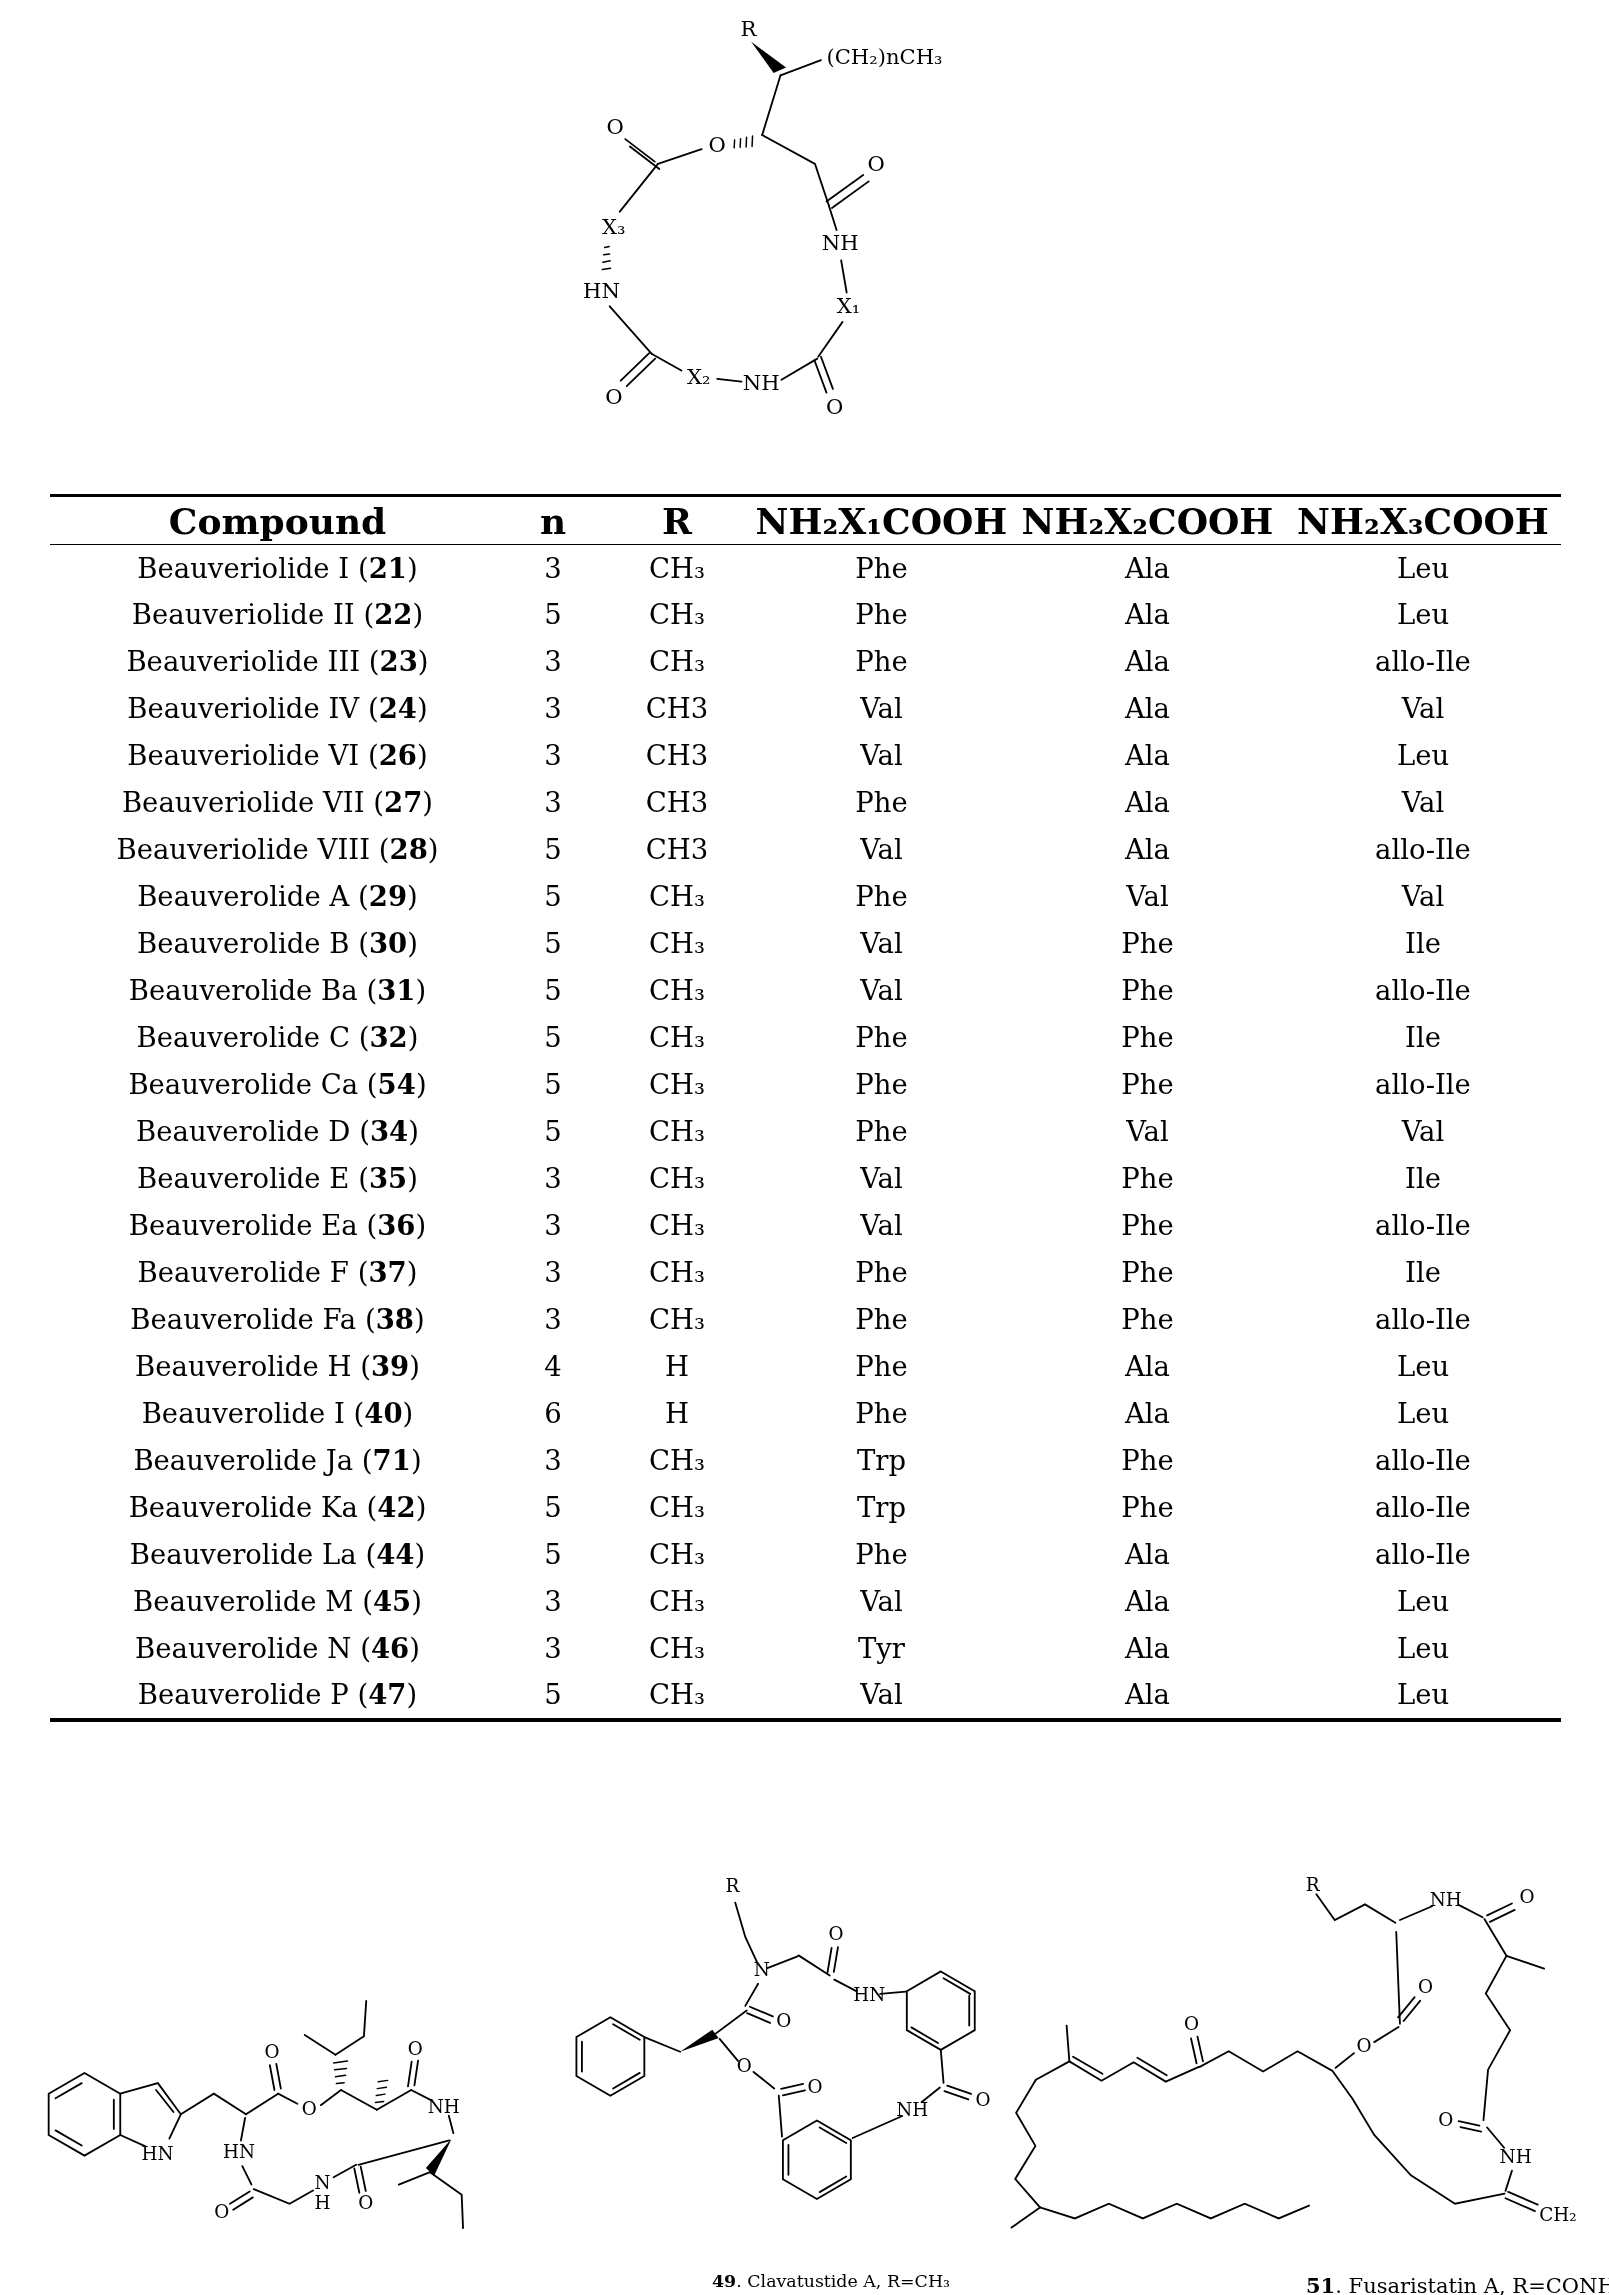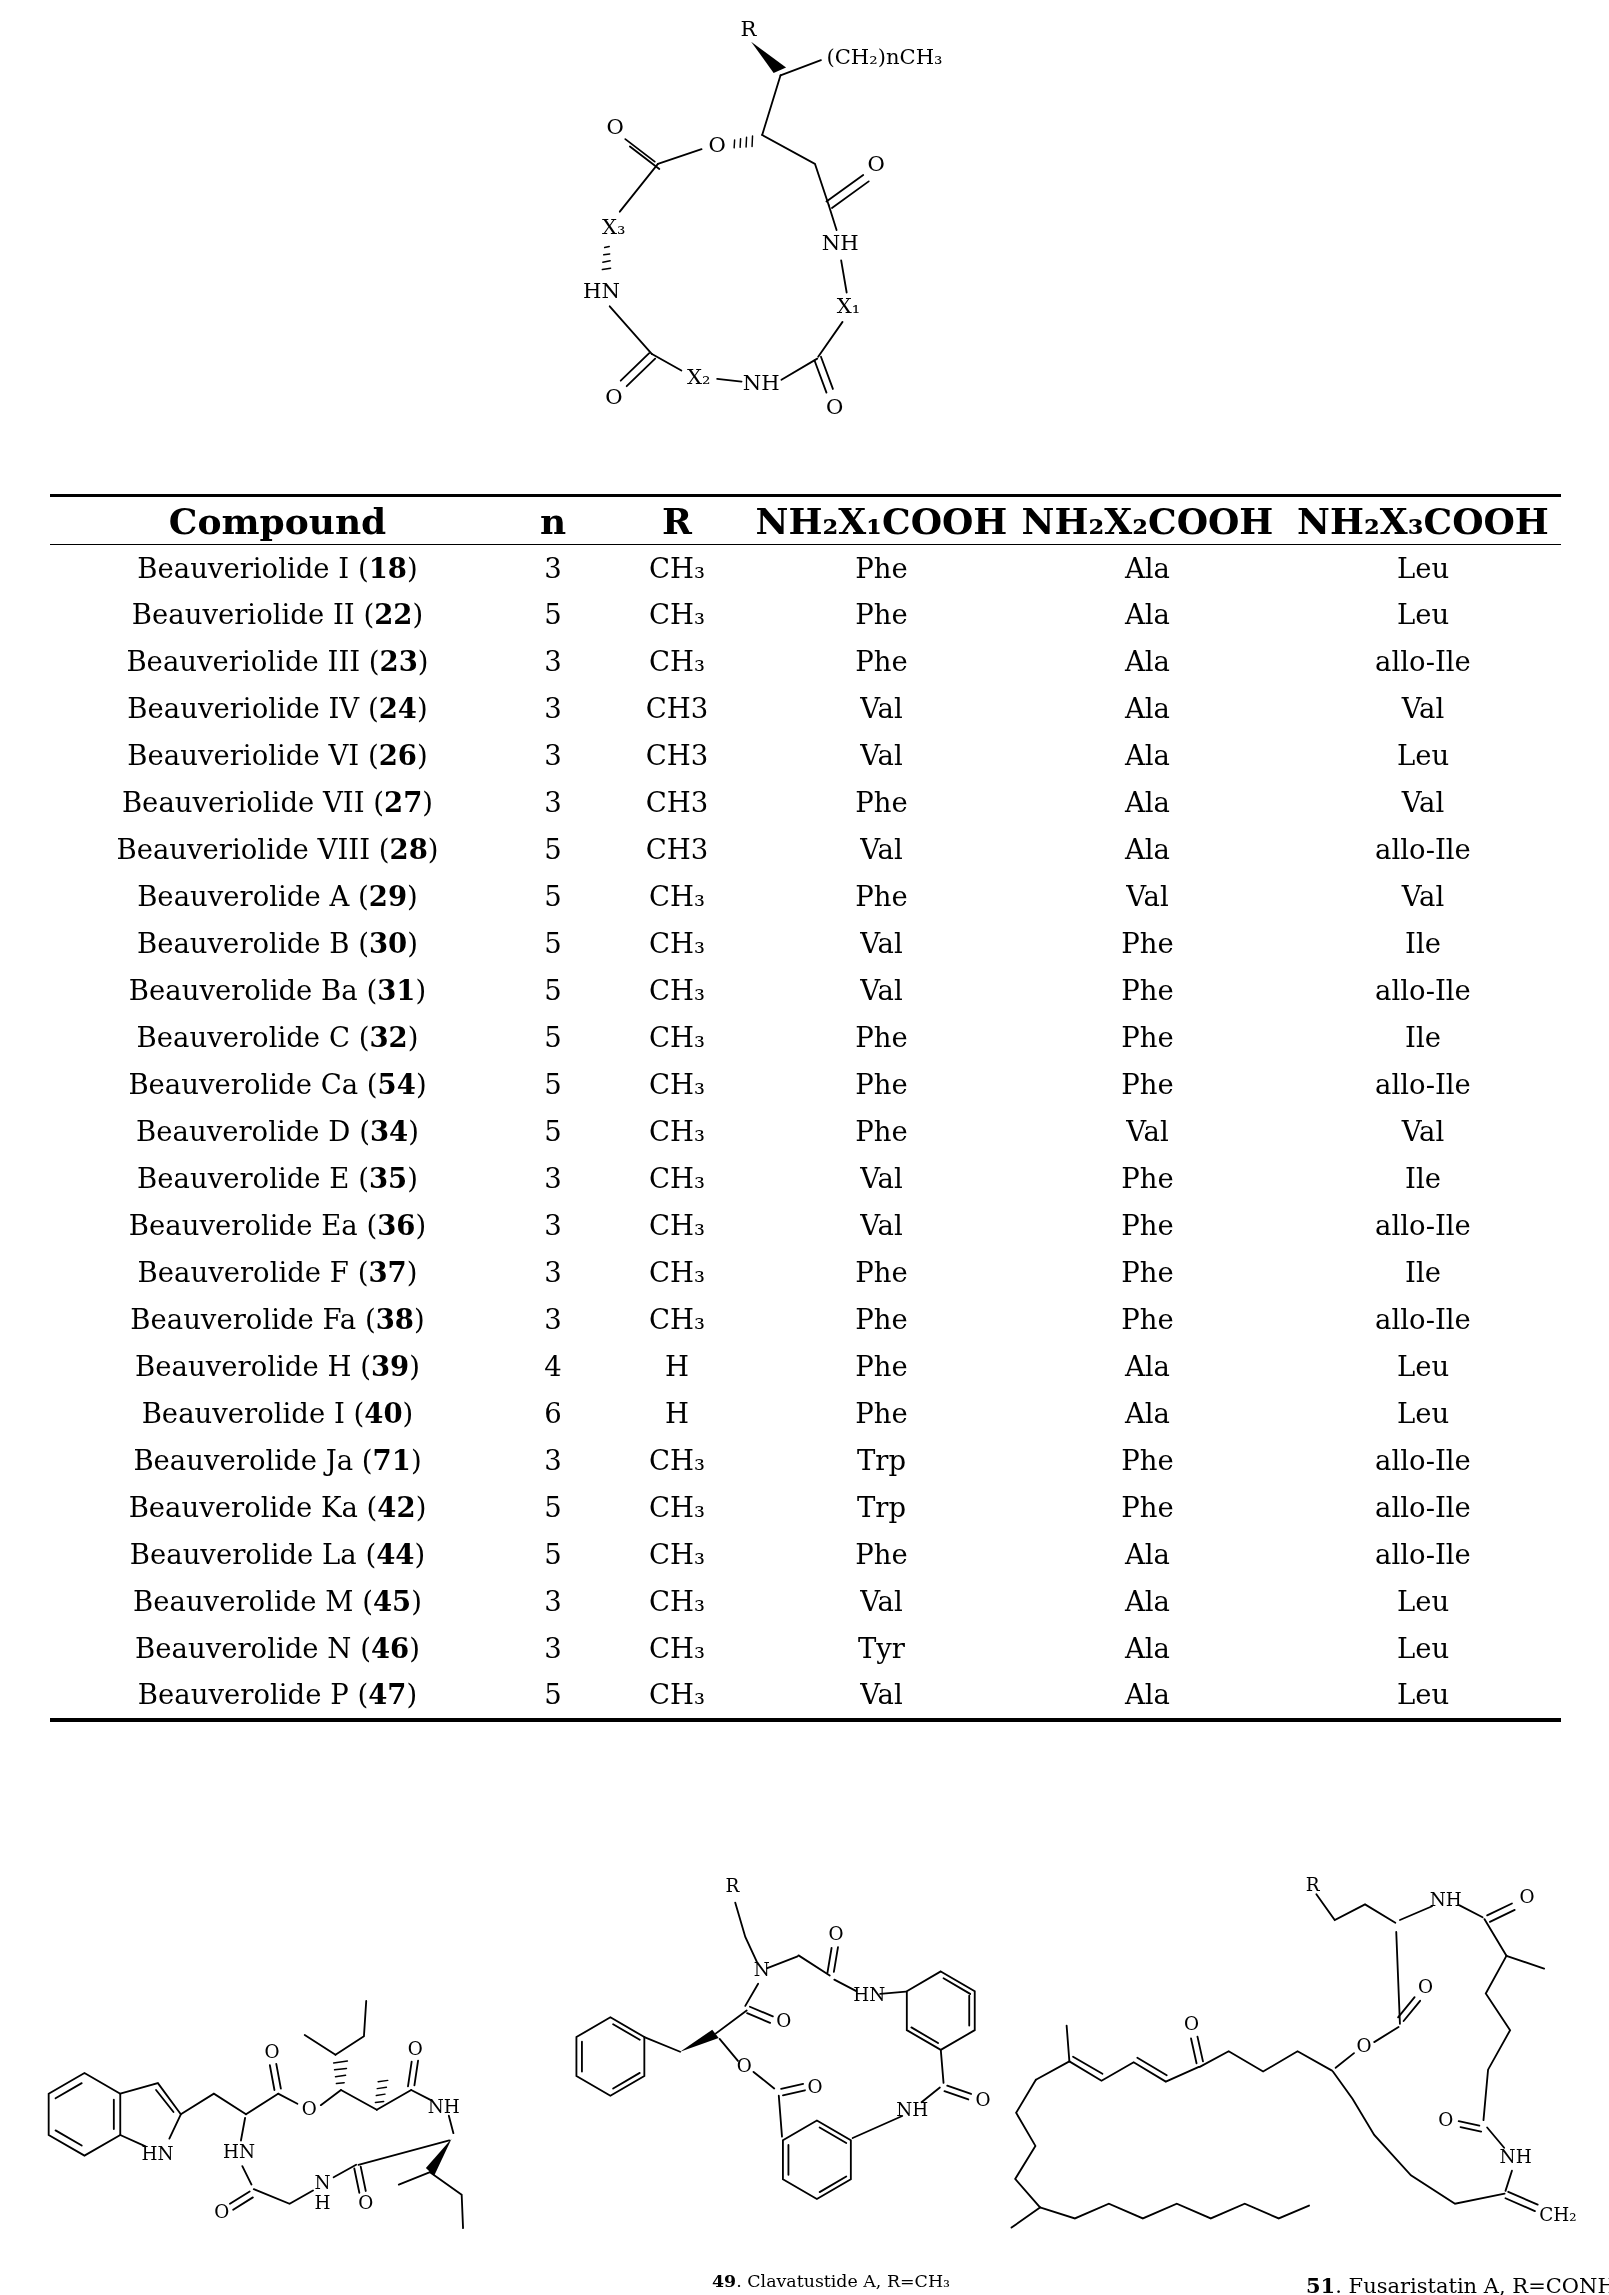--- a/index.html
+++ b/index.html
@@ -122,21 +122,21 @@
         <th>Compound</th>
         <th>n</th>
         <th>R</th>
         <th>NH₂X₁COOH</th>
         <th>NH₂X₂COOH</th>
         <th>NH₂X₃COOH</th>
       </tr>
     </thead>
     <tbody>
         <tr>
-          <td>Beauveriolide I (<b>18</b>)</td>
+          <td>Beauveriolide I (<b>21</b>)</td>
           <td>3</td>
           <td>CH₃</td>
           <td>Phe</td>
           <td>Ala</td>
           <td>Leu</td>
         </tr>
         <tr>
           <td>Beauveriolide II (<b>22</b>)</td>
           <td>5</td>
           <td>CH₃</td>

